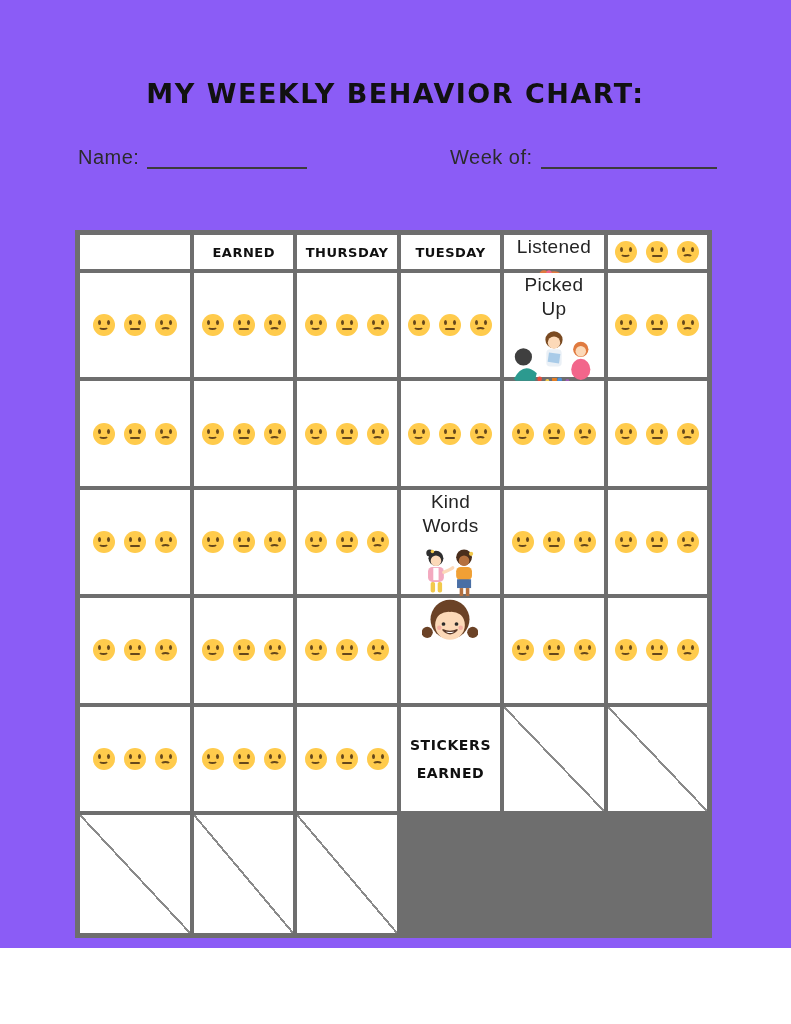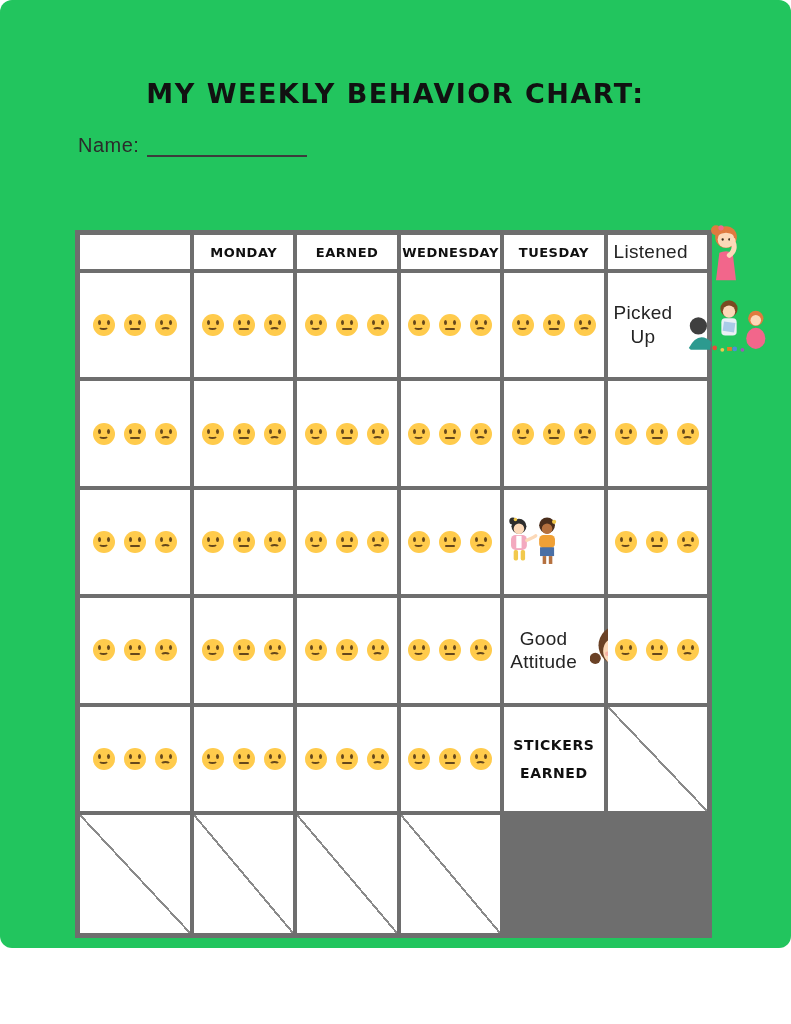--- a/index.html
+++ b/index.html
@@ -1,27 +1,27 @@
 <!DOCTYPE html>
 <html style="--grid: #6e6e6e; --emoji-face: #FFCB4C; --emoji-feat: #65471B;"><head>
 <meta charset="utf-8">
 <style>
   html,body{margin:0;padding:0;background:#ffffff;}
   .page{
-    position:relative;width:791px;height:948px;background:#22c55e;
-    font-family:"Liberation Sans",sans-serif;color:#1c1c1c;overflow:hidden;border-radius:12px;
+    position:relative;width:791px;height:948px;background:#8b5cf6;
+    font-family:"Liberation Sans",sans-serif;color:#1c1c1c;overflow:hidden;
   }
   
   .title{
     position:absolute;top:78px;left:0;width:100%;margin:0;
     text-align:center;font-size:27px;font-weight:800;letter-spacing:1.5px;
     color:#111;font-family:"DejaVu Sans",sans-serif;
   }
   
-  .field{position:absolute;top:134px;display:flex;align-items:flex-end;gap:8px;
+  .field{position:absolute;top:146px;display:flex;align-items:flex-end;gap:8px;
     font-size:20px;color:#2b2b2b;letter-spacing:.5px;}
   .field-name{left:78px;}
   .field-week{left:450px;}
   .blank{display:inline-block;height:16px;border-bottom:2px solid #3c3c3c;}
   .blank-name{width:160px;}
   .blank-week{width:176px;}
   
   .chart{
     position:absolute;left:75px;top:230px;width:637px;height:708px;
     box-sizing:border-box;background:var(--grid,#6e6e6e);
@@ -30,21 +30,21 @@
     grid-template-columns:110px repeat(5,1fr);
     grid-template-rows:34px repeat(5,1fr) 118px;
   }
   .cell{background:#fff;min-width:0;min-height:0;}
   .day-header{
     display:flex;align-items:center;justify-content:center;
     font-family:"DejaVu Sans",sans-serif;font-weight:800;font-size:13px;
     letter-spacing:.5px;color:#101010;
   }
   .row-label{
-    display:flex;flex-direction:row;align-items:center;
+    display:flex;flex-direction:column;align-items:center;
     gap:7px;text-align:center;
   }
   .row-label-text{font-size:19px;color:#242424;letter-spacing:.3px;line-height:1.25;
     padding:0 6px;}
   .row-label svg{flex:0 0 auto;}
   .emoji-cell{display:flex;align-items:center;justify-content:center;gap:9px;}
   
   .emoji{position:relative;display:inline-block;width:22px;height:22px;
     border-radius:50%;background:var(--emoji-face,#FFCB4C);}
   .emoji::before{ 
@@ -83,26 +83,29 @@
 
 <div class="page">
 
   <h1 class="title">MY WEEKLY BEHAVIOR CHART:</h1>
 
   <div class="field field-name">
     <span>Name:</span>
     <span class="blank blank-name"></span>
   </div>
 
+  <div class="field field-week">
+    <span>Week of:</span>
+    <span class="blank blank-week"></span>
+  </div>
 
   <div class="chart" id="chart">
       <div class="cell corner"></div>
-      <div class="cell day-header">MONDAY</div>
       <div class="cell day-header">EARNED</div>
-      <div class="cell day-header">WEDNESDAY</div>
+      <div class="cell day-header">THURSDAY</div>
       <div class="cell day-header">TUESDAY</div>
       <div class="cell row-label">
         <span class="row-label-text">Listened</span>
         <svg width="50" height="62" viewBox="0 0 60 72">
     <circle cx="18" cy="10" r="6" fill="#E07A3F"></circle>
     <circle cx="30" cy="18" r="13" fill="#E07A3F"></circle>
     <circle cx="24" cy="7" r="3.2" fill="#F2668B"></circle>
     <circle cx="30" cy="21" r="10" fill="#FCD9B8"></circle>
     <path d="M20,16 A11,11 0 0 1 40,16 Q30,10 20,16 Z" fill="#E07A3F"></path>
     <circle cx="26" cy="21" r="1.4" fill="#3a2a1a"></circle>
@@ -200,20 +203,21 @@
         <span class="emoji happy"></span>
         <span class="emoji neutral"></span>
         <span class="emoji sad"></span>
       </div>
       <div class="cell emoji-cell">
         <span class="emoji happy"></span>
         <span class="emoji neutral"></span>
         <span class="emoji sad"></span>
       </div>
       <div class="cell row-label">
+        <span class="row-label-text">Kind Words</span>
         <svg width="58" height="60" viewBox="0 0 66 62">
     <circle cx="10" cy="7" r="4" fill="#2E2E2E"></circle>
     <circle cx="17" cy="13" r="8.5" fill="#2E2E2E"></circle>
     <circle cx="13" cy="5.5" r="2" fill="#F2C94C"></circle>
     <circle cx="17" cy="16" r="6" fill="#FCD9B8"></circle>
     <rect x="8" y="23" width="18" height="17" rx="5" fill="#F3A9BF"></rect>
     <rect x="14" y="24" width="6" height="14" fill="#ffffff"></rect>
     <path d="M26,29 Q33,26 36,24" stroke="#FCD9B8" stroke-width="4" fill="none" stroke-linecap="round"></path>
     <rect x="11" y="40" width="5" height="12" rx="2" fill="#F2C94C"></rect>
     <rect x="19" y="40" width="5" height="12" rx="2" fill="#F2C94C"></rect>
@@ -245,21 +249,20 @@
         <span class="emoji happy"></span>
         <span class="emoji neutral"></span>
         <span class="emoji sad"></span>
       </div>
       <div class="cell emoji-cell">
         <span class="emoji happy"></span>
         <span class="emoji neutral"></span>
         <span class="emoji sad"></span>
       </div>
       <div class="cell row-label">
-        <span class="row-label-text">Good Attitude</span>
         <svg width="56" height="52" viewBox="0 0 60 56">
     <circle cx="5.5" cy="37" r="6" fill="#6B4226"></circle>
     <circle cx="54.5" cy="37" r="6" fill="#6B4226"></circle>
     <circle cx="30" cy="23" r="21" fill="#6B4226"></circle>
     <circle cx="30" cy="29" r="16" fill="#FCD9B8"></circle>
     <path d="M10,27 Q13,7 30,7 Q47,7 50,27 Q41,14 30,15 Q19,14 10,27 Z" fill="#6B4226"></path>
     <circle cx="23" cy="28" r="2" fill="#2b2b2b"></circle>
     <circle cx="37" cy="28" r="2" fill="#2b2b2b"></circle>
     <path d="M22,34 Q30,43 38,34 Q30,38 22,34 Z" fill="#ffffff" stroke="#5a3a2a" stroke-width="1.4"></path>
     <circle cx="18.5" cy="32" r="2.4" fill="#F5A8A0" opacity="0.85"></circle>

